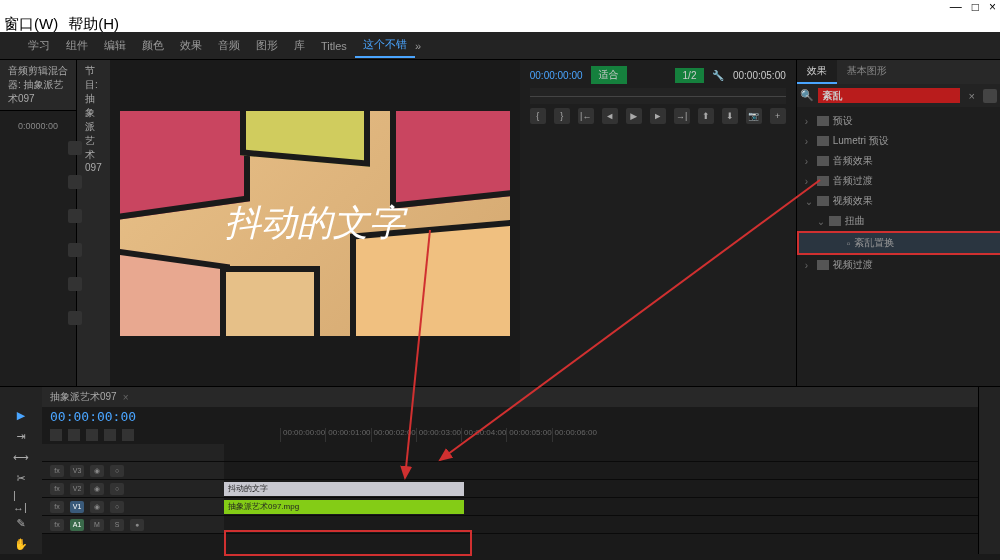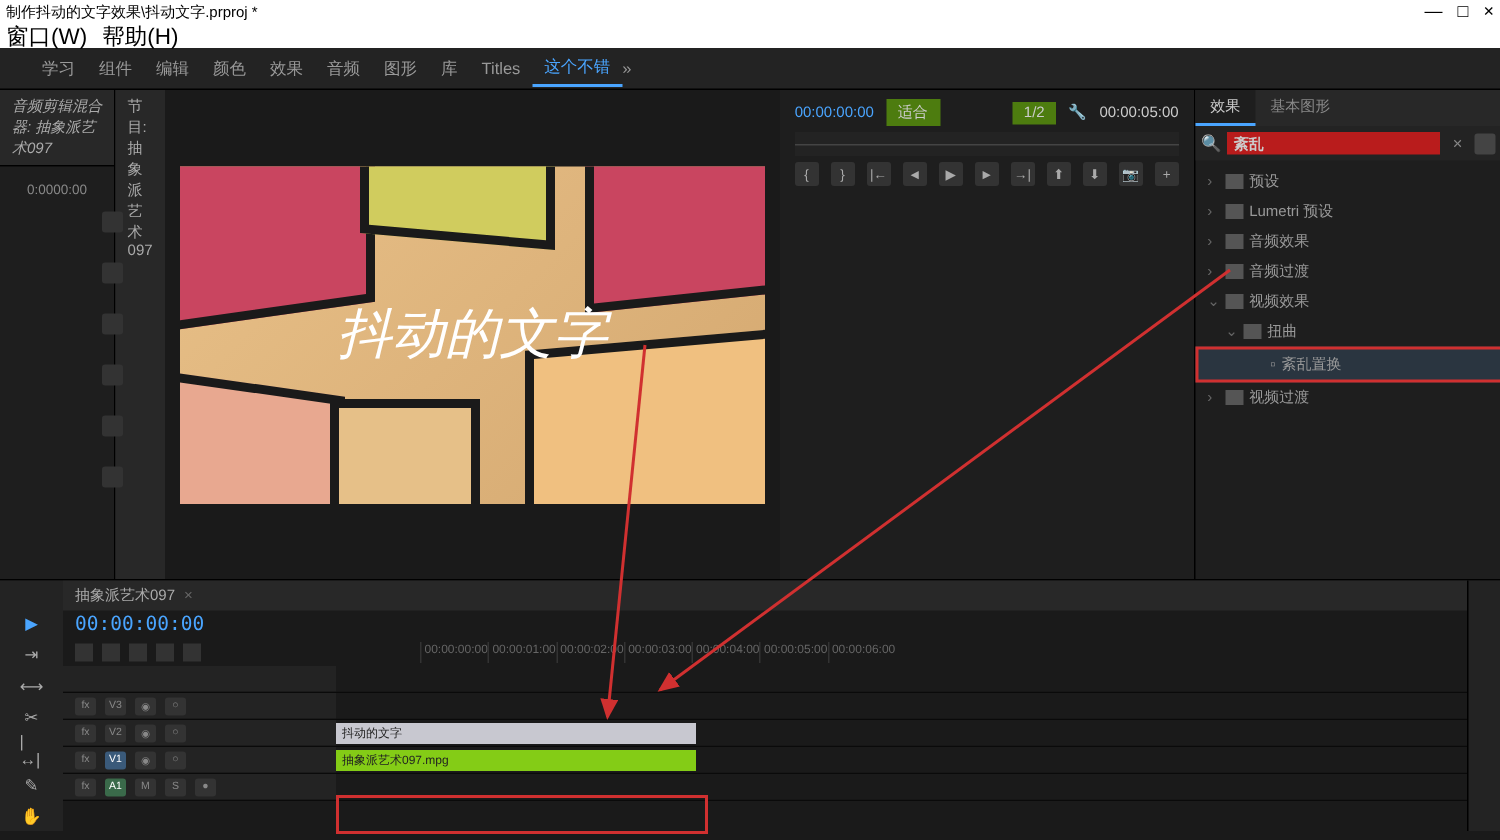--- a/index.html
+++ b/index.html
@@ -11,42 +11,42 @@
 .menubar { background: #fff; color: #000; height: 16px; display: flex; align-items: center; padding: 0 4px; gap: 10px; font-size: 15px; }
 
 .workspace-tabs { background: #232323; height: 28px; display: flex; align-items: center; padding: 0 20px; font-size: 11px; border-bottom: 1px solid #000; }
 .workspace-tabs .tab { color: #999; cursor: pointer; padding: 4px 8px; }
 .workspace-tabs .tab.active { color: #4aa5ff; border-bottom: 2px solid #4aa5ff; }
 .workspace-tabs .more { color: #999; }
 
 .main-area { display: flex; height: 326px; }
 
 .left-panel { width: 268px; background: #1e1e1e; border-right: 1px solid #000; display: flex; flex-direction: column; }
-.panel-header { background: #282828; padding: 4px 8px; font-size: 10px; color: #aaa; border-bottom: 1px solid #000; font-style: italic; }
+.panel-header { background: #282828; padding: 4px 8px; font-size: 10px; color: #aaa; border-bottom: 1px solid #000; }
 .audio-mixer-content { flex: 1; position: relative; padding: 8px; }
 .timecode-ruler-left { color: #888; font-size: 9px; display: flex; justify-content: space-between; padding: 2px 10px; }
 .side-buttons { position: absolute; left: 68px; top: 30px; display: flex; flex-direction: column; gap: 20px; }
 .side-btn { width: 14px; height: 14px; background: #333; border-radius: 2px; }
 
 .center-panel { flex: 1; background: #1e1e1e; display: flex; flex-direction: row; }
 .program-header { background: #282828; padding: 4px 8px; font-size: 10px; color: #aaa; }
 .program-monitor { flex: 1; display: flex; align-items: center; justify-content: center; background: #1a1a1a; padding: 10px; }
 .video-frame { width: 390px; height: 225px; position: relative; background: linear-gradient(135deg, #e8c088 0%, #d4a870 100%); overflow: hidden; }
 .shape { position: absolute; border: 6px solid #1a1a1a; }
 .s1 { width: 140px; height: 120px; background: #c94560; top: -20px; left: -10px; transform: skewY(-8deg); }
 .s2 { width: 130px; height: 80px; background: #d0cc5e; top: -30px; left: 120px; transform: skewY(5deg); }
 .s3 { width: 150px; height: 130px; background: #c94560; top: -40px; right: -30px; transform: skewY(-6deg); }
 .s4 { width: 120px; height: 110px; background: #e8a890; bottom: -30px; left: -10px; transform: skewY(8deg); }
 .s5 { width: 100px; height: 90px; background: #e6c088; bottom: -20px; left: 100px; }
 .s6 { width: 180px; height: 150px; background: #f0c080; bottom: -40px; right: -20px; transform: skewY(-5deg); }
 .video-text { position: absolute; top: 50%; left: 50%; transform: translate(-50%, -50%); color: #fff; font-size: 36px; font-family: "STKaiti", cursive; white-space: nowrap; font-style: italic; }
 
 .program-controls { padding: 6px 10px; background: #1e1e1e; }
 .pc-row1 { display: flex; align-items: center; gap: 8px; font-size: 10px; color: #4aa5ff; }
-.pc-row1 .dropdown { background: #4d7c0f; padding: 2px 8px; color: #ccc; font-size: 10px; }
+.pc-row1 .dropdown { background: #15803d; padding: 2px 8px; color: #ccc; font-size: 10px; }
 .pc-row1 .spacer { flex: 1; }
 .pc-ruler { height: 16px; background: #232323; margin: 4px 0; position: relative; }
 .pc-ruler::before { content: ''; position: absolute; left: 0; right: 0; top: 50%; height: 1px; background: #444; }
 .pc-buttons { display: flex; justify-content: center; gap: 8px; }
 .pc-btn { width: 16px; height: 16px; background: #333; border-radius: 2px; display: flex; align-items: center; justify-content: center; color: #aaa; font-size: 9px; }
 
 .right-panel { width: 230px; background: #1e1e1e; border-left: 1px solid #000; display: flex; flex-direction: column; }
 .rp-tabs { display: flex; background: #282828; font-size: 10px; }
 .rp-tab { padding: 4px 10px; color: #888; cursor: pointer; }
 .rp-tab.active { background: #1e1e1e; color: #ccc; border-bottom: 2px solid #4aa5ff; }
@@ -92,21 +92,20 @@
 
 .arrow { position: absolute; pointer-events: none; }
 .arrow-line { stroke: #d03030; stroke-width: 2; fill: none; marker-end: url(#arrowhead); }
 
 .audio-meter-right { width: 22px; background: #232323; border-left: 1px solid #000; }
 </style>
 </head>
 <body>
 
 <div class="titlebar">
-  <span>制作抖动的文字效果\抖动文字.prproj *</span>
   <div class="win-controls">
     <span>—</span>
     <span>□</span>
     <span>×</span>
   </div>
 </div>
 
 <div class="menubar">
   <span>窗口(W)</span>
   <span>帮助(H)</span>

